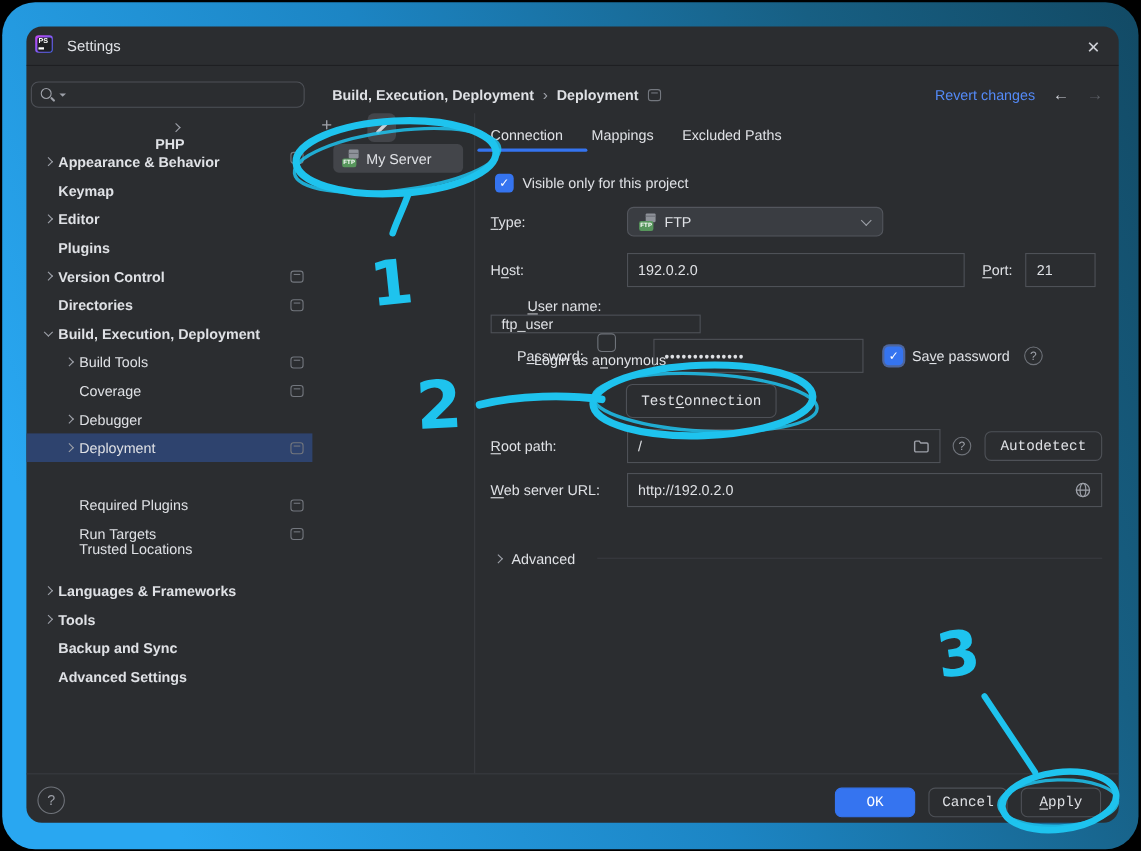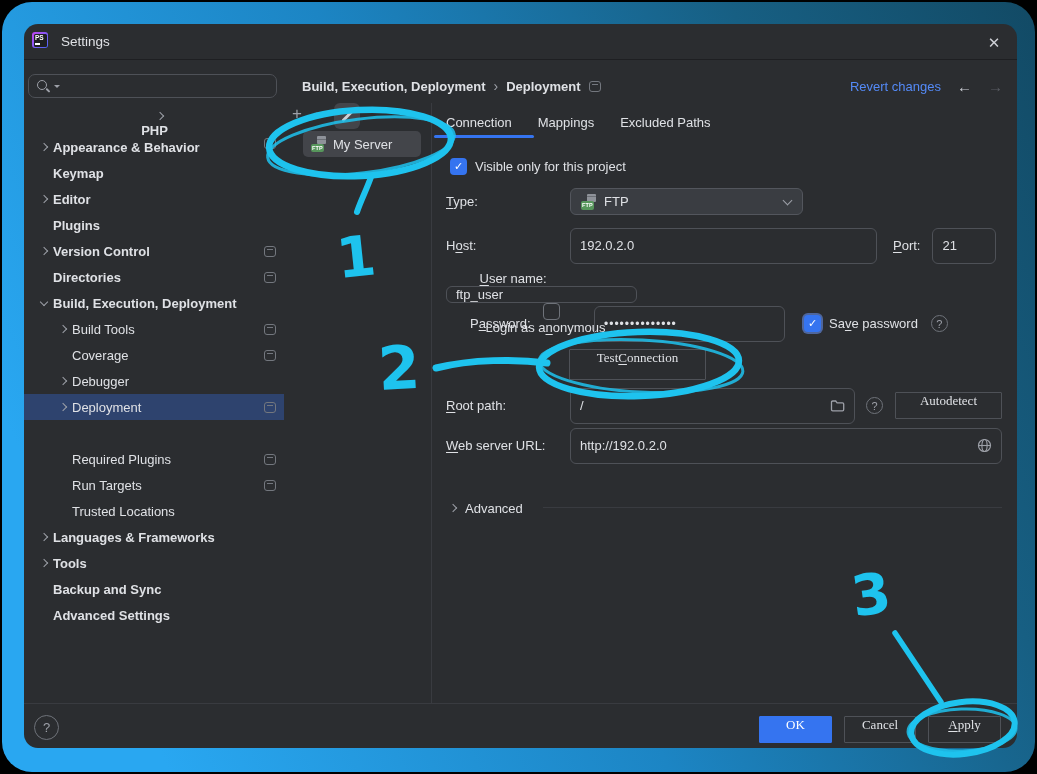--- a/index.html
+++ b/index.html
@@ -69,35 +69,35 @@
              color:#fff;font-size:5.5px;line-height:8.5px;font-weight:700;text-align:center;letter-spacing:.2px;}
   .vdivider{position:absolute;left:407px;top:79px;width:1px;height:600px;background:#393B40;}
   
   .tabs{position:absolute;left:422px;top:85px;height:26px;display:flex;align-items:center;gap:26px;}
   .tab{white-space:nowrap;}
   .tab-underline{position:absolute;left:410px;top:111px;width:100px;height:3px;border-radius:2px;background:var(--accent,#3574F0);}
   
   .frow{position:absolute;left:422px;height:27px;display:flex;align-items:center;}
   .lbl{width:124px;flex:none;}
   .lbl .mn, .mn{text-decoration:underline;text-underline-offset:2px;}
-  .tf{height:36px;border:1px solid #4E5157;border-radius:6px;display:flex;align-items:center;
+  .tf{height:31px;border:1px solid #4E5157;border-radius:0;display:flex;align-items:center;
       padding:0 9px;background:transparent;}
   .combo{height:27px;background:#3A3D42;border:1px solid #53565D;border-radius:6px;display:flex;align-items:center;
          padding:0 10px;gap:7px;position:relative;}
   .combo-arrow{position:absolute;right:11px;width:7px;height:7px;border-right:1.6px solid #9DA0A8;border-bottom:1.6px solid #9DA0A8;
                transform:rotate(45deg);top:8px;}
   .cb{width:17px;height:17px;border-radius:4px;flex:none;display:flex;align-items:center;justify-content:center;}
   .cb.checked{background:var(--accent,#3574F0);color:#fff;font-size:11px;font-weight:700;}
   .cb.unchecked{border:1.6px solid #6F737A;}
   .cb.focusring{box-shadow:0 0 0 2px rgba(108,149,248,.55);}
   .qicon{width:17px;height:17px;border:1.2px solid #6F737A;border-radius:50%;color:#9DA0A8;font-size:11px;
          display:flex;align-items:center;justify-content:center;flex:none;}
-  .btn{height:27px;border:1px solid #4E5157;border-radius:1px;background:transparent;color:#DFE1E5;
-       display:inline-flex;align-items:flex-start;justify-content:center;padding:0 14px;font-size:13px;
-       font-family:Liberation Serif, serif;white-space:nowrap;}
+  .btn{height:27px;border:1px solid #4E5157;border-radius:6px;background:transparent;color:#DFE1E5;
+       display:inline-flex;align-items:center;justify-content:center;padding:0 14px;font-size:13px;
+       font-family:Liberation Mono, monospace;white-space:nowrap;}
   .btn.primary{background:var(--accent,#3574F0);border-color:var(--accent,#3574F0);color:#fff;}
   .test-btn{position:absolute;left:545px;top:325px;width:137px;height:31px;}
   .adv-row{position:absolute;left:422px;top:472px;height:24px;display:flex;align-items:center;gap:4px;}
   .adv-line{position:absolute;left:519px;top:483px;width:459px;height:1px;background:#393B40;}
   .pwd-dots{letter-spacing:1px;font-size:12px;}
   
   .globe-svg,.folder-svg{flex:none;}
   
   .footer-divider{position:absolute;left:0;top:679px;width:993px;height:1px;background:#393B40;}
   .help-circle{position:absolute;left:10px;top:691px;width:25px;height:25px;border:1.2px solid #6F737A;border-radius:50%;
@@ -206,21 +206,21 @@
         <div class="tree-row lvl1 has-flag" style="top: 343px;">
     <span class="chev none"></span>
     <span class="tree-label">Required Plugins</span>
     <span class="flag"></span>
   </div>
         <div class="tree-row lvl1 has-flag" style="top: 369px;">
     <span class="chev none"></span>
     <span class="tree-label">Run Targets</span>
     <span class="flag"></span>
   </div>
-        <div class="tree-row lvl1" style="top: 395px;">
+        <div class="tree-row lvl1" style="top: 378px; align-items: flex-end;">
     <span class="chev none"></span>
     <span class="tree-label">Trusted Locations</span>
     <span class="flag"></span>
   </div>
         <div class="tree-row lvl0" style="top: 421px;">
     <span class="chev right"></span>
     <span class="tree-label">Languages &amp; Frameworks</span>
     <span class="flag"></span>
   </div>
         <div class="tree-row lvl0" style="top: 447px;">

